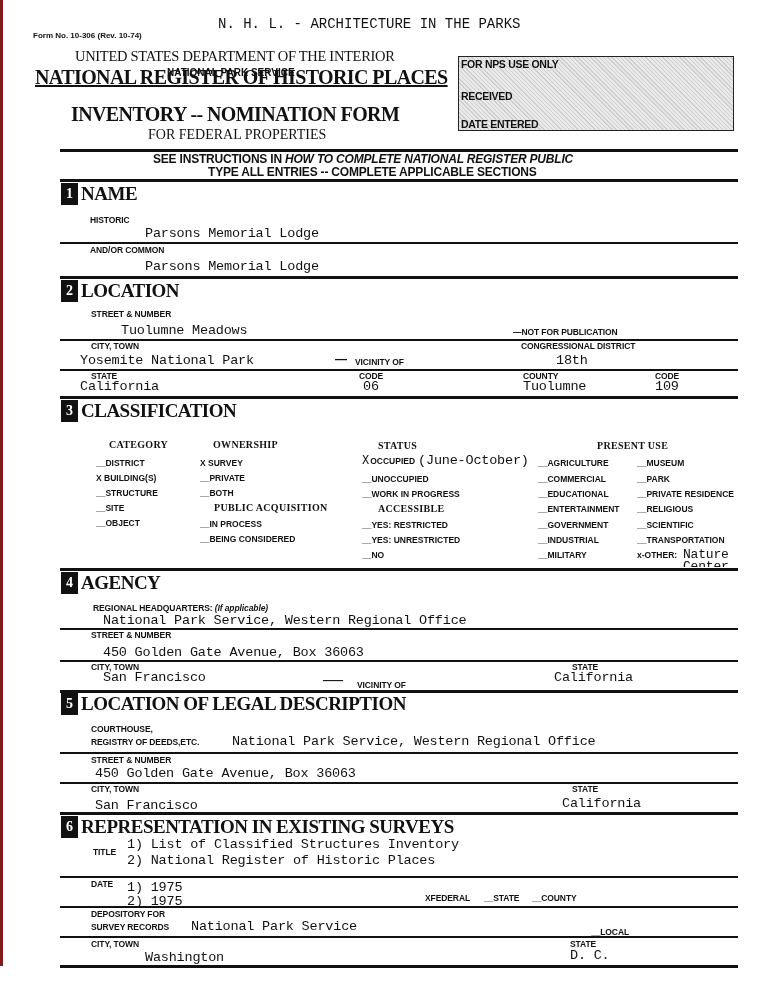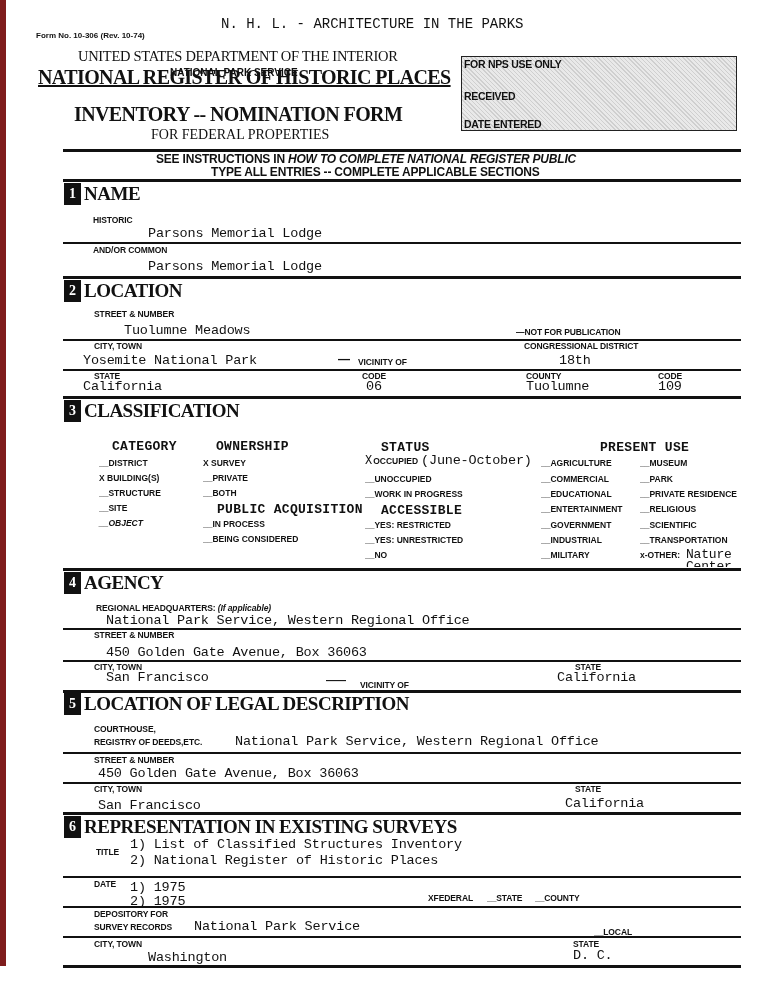--- a/index.html
+++ b/index.html
@@ -1,33 +1,33 @@
 <!DOCTYPE html>
 <html><head>
 <meta charset="utf-8">
 <style>
   html, body { margin: 0; padding: 0; background: #ffffff; }
   body { width: 769px; height: 1000px; position: relative; overflow: hidden; color: #111; font-family: "Liberation Sans", sans-serif; }
-  .page { position: absolute; left: 0; top: 0; width: 769px; height: 966px; border-left: 6px solid #7f1d1d; box-sizing: border-box; }
+  .page { position: absolute; left: 0; top: 0; width: 769px; height: 966px; border-left: 3px solid #7f1d1d; box-sizing: border-box; }
   .abs { position: absolute; white-space: nowrap; }
   .mono { font-family: "Liberation Mono", "DejaVu Sans Mono", monospace; }
   .serif { font-family: "Liberation Serif", "DejaVu Serif", serif; }
   .sans { font-family: "Liberation Sans", "DejaVu Sans", sans-serif; }
   .lbl { font-family: "Liberation Sans", sans-serif; font-size: 8.5px; font-weight: bold; letter-spacing: -0.1px; }
   .typed { font-family: "Liberation Mono", monospace; font-size: 13.5px; letter-spacing: -0.2px; }
   .rule { position: absolute; left: 57px; width: 678px; background: #111; }
   .rule.thick { height: 3px; }
   .rule.thin { height: 1.5px; }
   .sechead { position: absolute; left: 58px; display: flex; align-items: center; }
   .secnum { background: #111; color: #fff; font-family: "Liberation Serif", serif; font-weight: bold; font-size: 14px; width: 17px; height: 22px; display: flex; align-items: center; justify-content: center; margin-right: 3px; }
   .sectitle { font-family: "Liberation Serif", serif; font-weight: bold; font-size: 19px; letter-spacing: -0.5px; }
   .nps-box { position: absolute; left: 455px; top: 56px; width: 276px; height: 75px; border: 1.5px solid #222; box-sizing: border-box;
     background: repeating-linear-gradient(45deg, #cfcfcf 0 1px, #e9e9e9 1px 3px); }
   .nps-box .lbl { position: absolute; left: 2px; font-size: 10.5px; letter-spacing: -0.3px; }
-  .cbh { font-family: Liberation Mono, monospace; font-weight: bold; font-size: 13px; letter-spacing: 0.3px; }
+  .cbh { font-family: Liberation Serif, serif; font-weight: bold; font-size: 10px; letter-spacing: 0.3px; }
   .cb { font-family: "Liberation Sans", sans-serif; font-weight: bold; font-size: 8.5px; }
 </style>
 </head>
 <body>
 
 <div class="page">
 
   <div class="abs mono" style="left:215px; top:16px; font-size:14px;">N. H. L. - ARCHITECTURE IN THE PARKS</div>
   <div class="abs sans" style="left:30px; top:31px; font-size:8px; font-weight:bold;">Form No. 10-306 (Rev. 10-74)</div>
   <div class="abs serif" style="left:72px; top:48px; font-size:14.5px; letter-spacing:-0.3px;">UNITED STATES DEPARTMENT OF THE INTERIOR</div>
@@ -90,21 +90,21 @@
   <div class="sechead" style="top:400px;">
     <div class="secnum">3</div>
     <div class="sectitle">CLASSIFICATION</div>
   </div>
 
   <div class="abs cbh" style="left:106px; top:439px;">CATEGORY</div>
   <div class="abs cb" style="left:93px; top:458px;">__DISTRICT</div>
   <div class="abs cb" style="left:93px; top:473px;">X BUILDING(S)</div>
   <div class="abs cb" style="left:93px; top:488px;">__STRUCTURE</div>
   <div class="abs cb" style="left:93px; top:503px;">__SITE</div>
-  <div class="abs cb" style="left:93px; top:518px;font-style:italic;">__OBJECT</div>
+  <div class="abs cb" style="left:93px; top:518px;">__OBJECT</div>
 
   <div class="abs cbh" style="left:210px; top:439px;">OWNERSHIP</div>
   <div class="abs cb" style="left:197px; top:458px;">X SURVEY</div>
   <div class="abs cb" style="left:197px; top:473px;">__PRIVATE</div>
   <div class="abs cb" style="left:197px; top:488px;">__BOTH</div>
   <div class="abs cbh" style="left:211px; top:502px;">PUBLIC ACQUISITION</div>
   <div class="abs cb" style="left:197px; top:519px;">__IN PROCESS</div>
   <div class="abs cb" style="left:197px; top:534px;">__BEING CONSIDERED</div>
 
   <div class="abs cbh" style="left:375px; top:440px;">STATUS</div>

